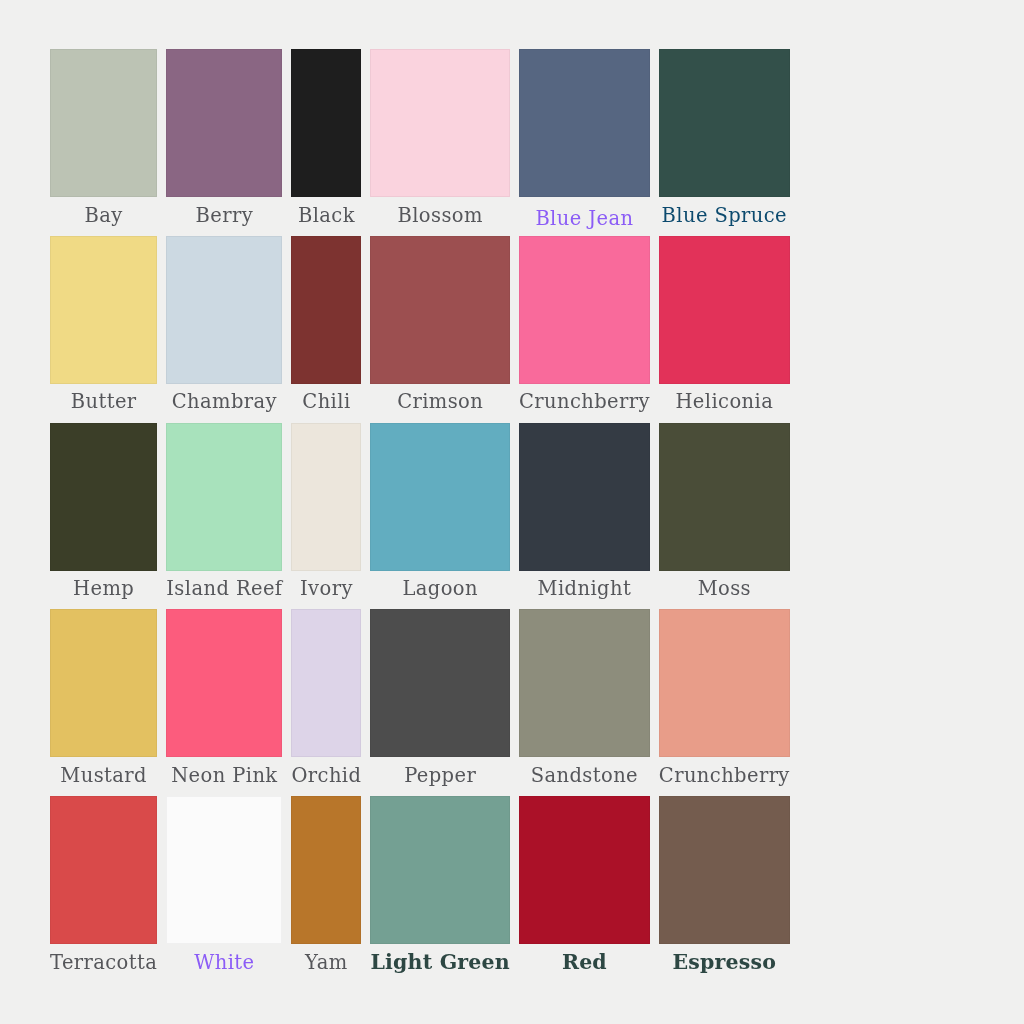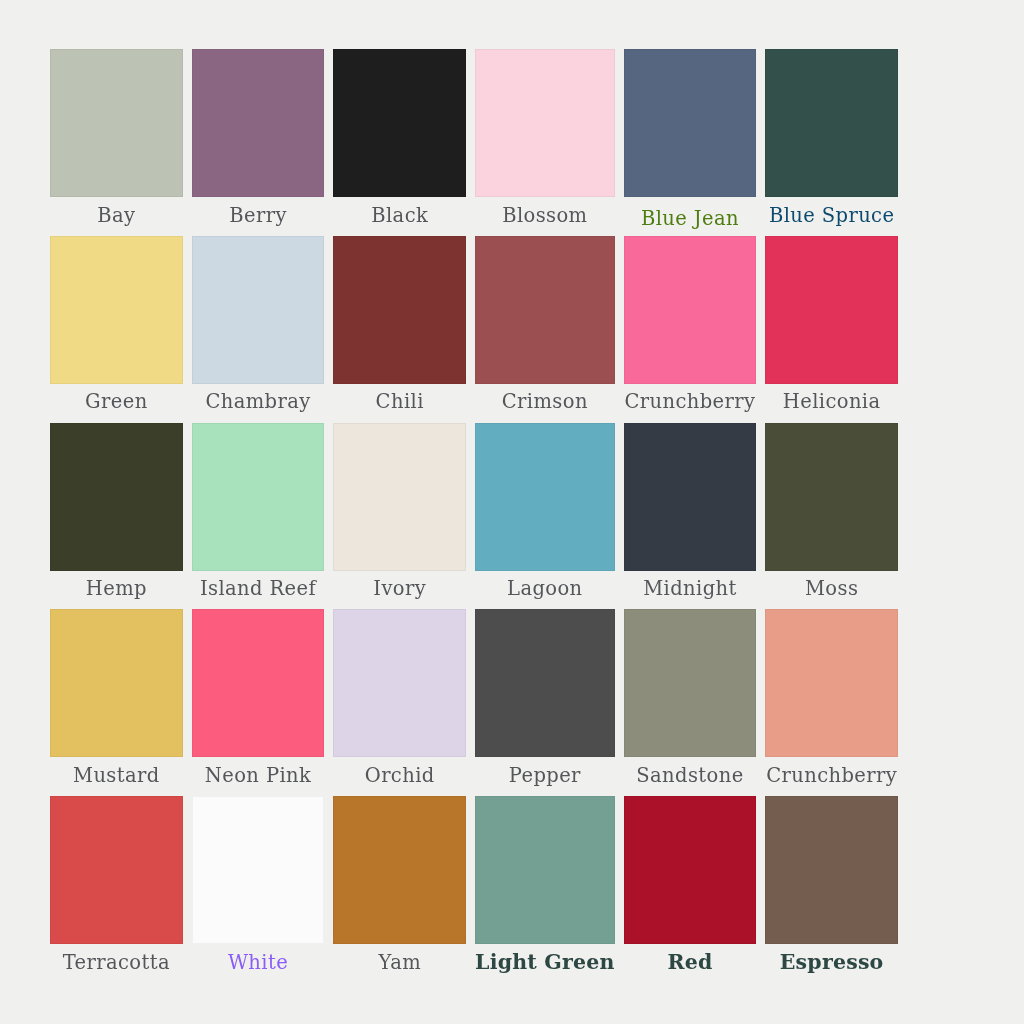--- a/index.html
+++ b/index.html
@@ -14,21 +14,21 @@
   body {
     background: #f0f0ef;
     font-family: "DejaVu Serif", serif;
     -webkit-font-smoothing: antialiased;
   }
 
   #palette-grid {
     position: absolute;
     left: 50px;
     top: 49px;
-    width: 848px;
+    width: 739px;
     height: 930px;
     display: grid;
     grid-template-columns: repeat(6, 1fr);
     grid-template-rows: repeat(5, 1fr);
     column-gap: 9px;
     row-gap: 4px;
   }
 
   .swatch-cell {
     display: flex;
@@ -83,29 +83,29 @@
     <div class="swatch-cell">
       <div class="swatch-chip" style="background-color: rgb(30, 30, 30);"></div>
       <div class="swatch-label" style="color: rgb(85, 86, 90);">Black</div>
     </div>
     <div class="swatch-cell">
       <div class="swatch-chip" style="background-color: rgb(250, 211, 222);"></div>
       <div class="swatch-label" style="color: rgb(85, 86, 90);">Blossom</div>
     </div>
     <div class="swatch-cell">
       <div class="swatch-chip" style="background-color: rgb(86, 102, 129);"></div>
-      <div class="swatch-label" style="color: #4d7c0f; margin-top: 6px;">Blue Jean</div>
+      <div class="swatch-label" style="color: #8b5cf6; margin-top: 6px;">Blue Jean</div>
     </div>
     <div class="swatch-cell">
       <div class="swatch-chip" style="background-color: rgb(51, 80, 74);"></div>
       <div class="swatch-label" style="color: #0c4a6e;">Blue Spruce</div>
     </div>
     <div class="swatch-cell">
       <div class="swatch-chip" style="background-color: rgb(240, 218, 133);"></div>
-      <div class="swatch-label" style="color: rgb(85, 86, 90);">Green</div>
+      <div class="swatch-label" style="color: rgb(85, 86, 90);">Butter</div>
     </div>
     <div class="swatch-cell">
       <div class="swatch-chip" style="background-color: rgb(204, 217, 226);"></div>
       <div class="swatch-label" style="color: rgb(85, 86, 90);">Chambray</div>
     </div>
     <div class="swatch-cell">
       <div class="swatch-chip" style="background-color: rgb(125, 51, 48);"></div>
       <div class="swatch-label" style="color: rgb(85, 86, 90);">Chili</div>
     </div>
     <div class="swatch-cell">

